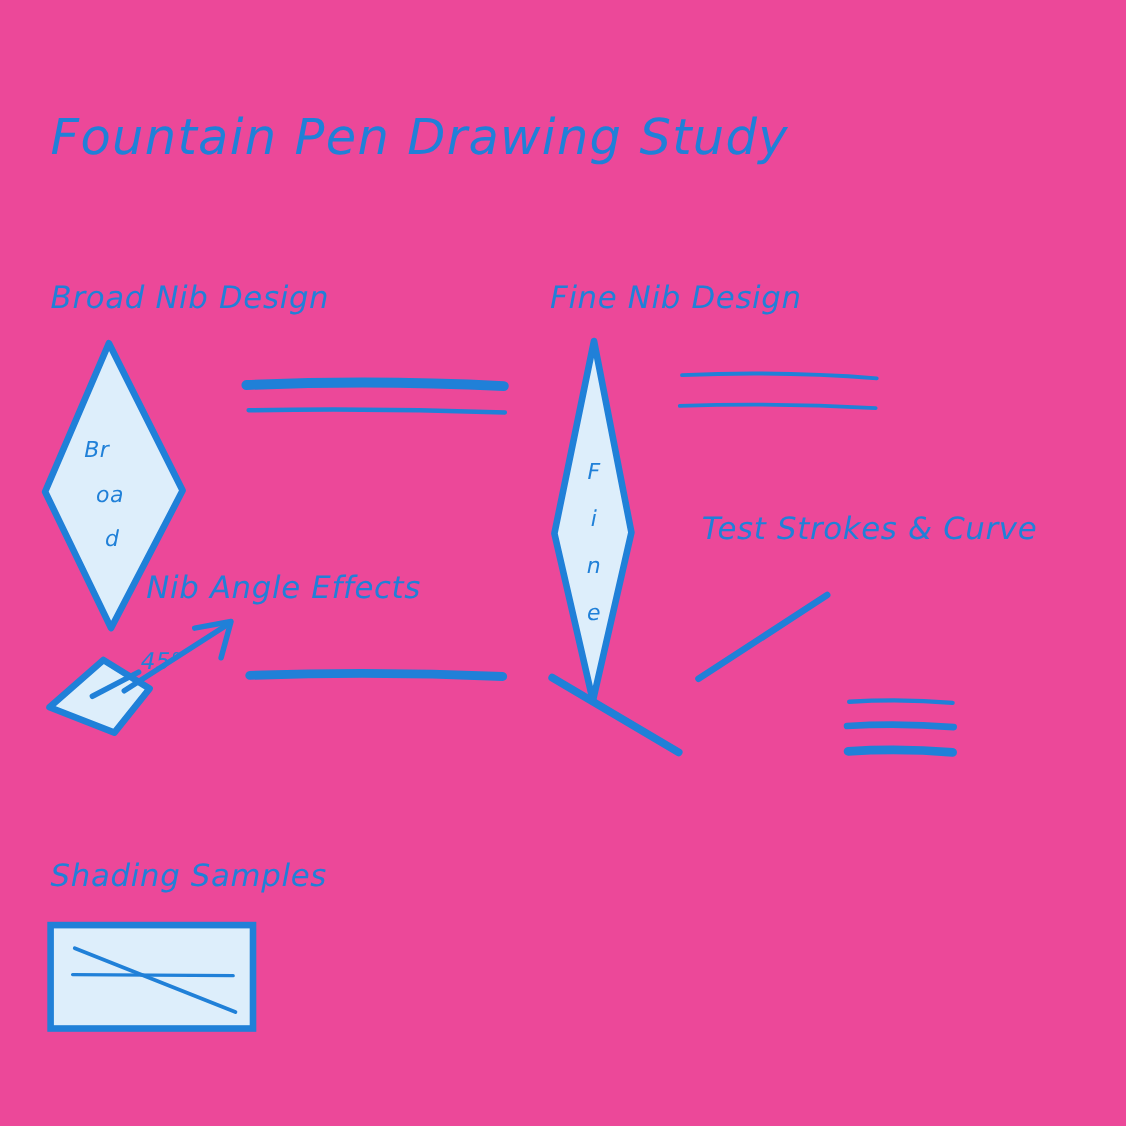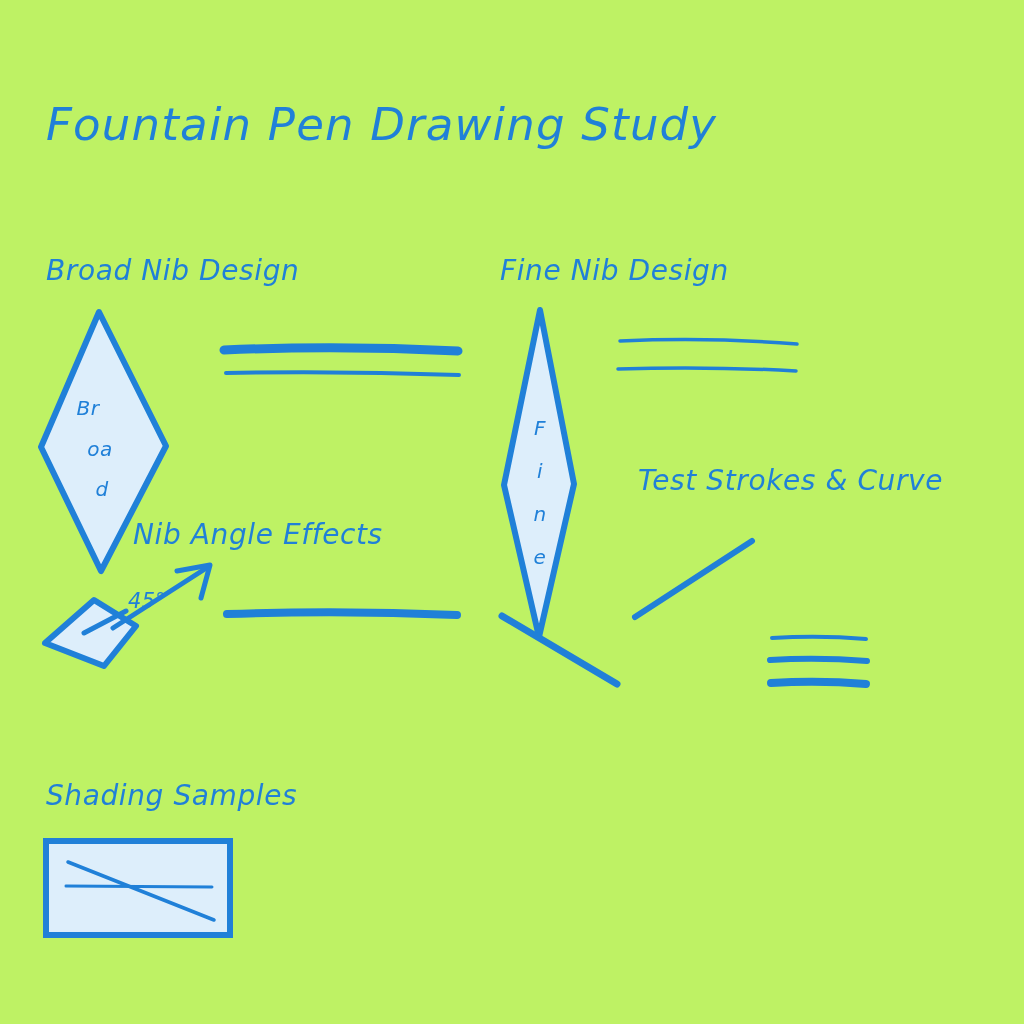--- a/index.html
+++ b/index.html
@@ -11,21 +11,21 @@
   body {
     width: 1024px;
     height: 1024px;
     overflow: hidden;
     font-family: "DejaVu Sans", sans-serif;
   }
   #canvas-root {
     position: relative;
     width: 1024px;
     height: 1024px;
-    background: #bef264;
+    background: #ec4899;
   }
   #sketch-svg {
     position: absolute;
     top: 0;
     left: 0;
     width: 1024px;
     height: 1024px;
     display: block;
   }
   .hand-text {

